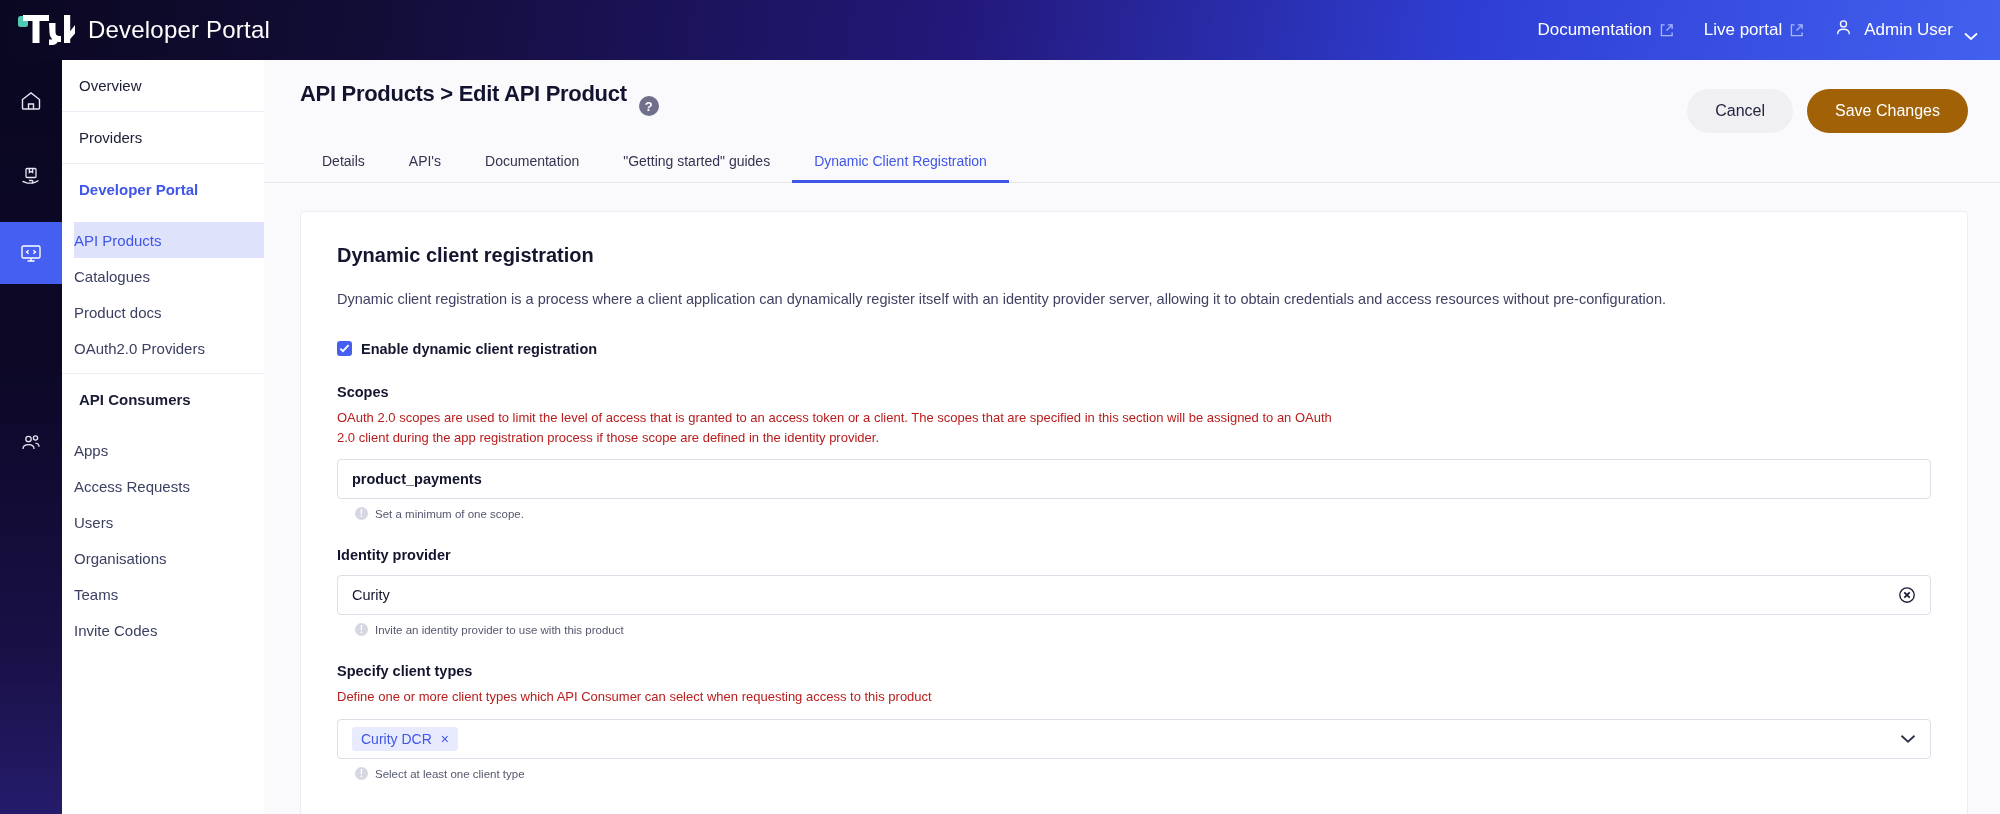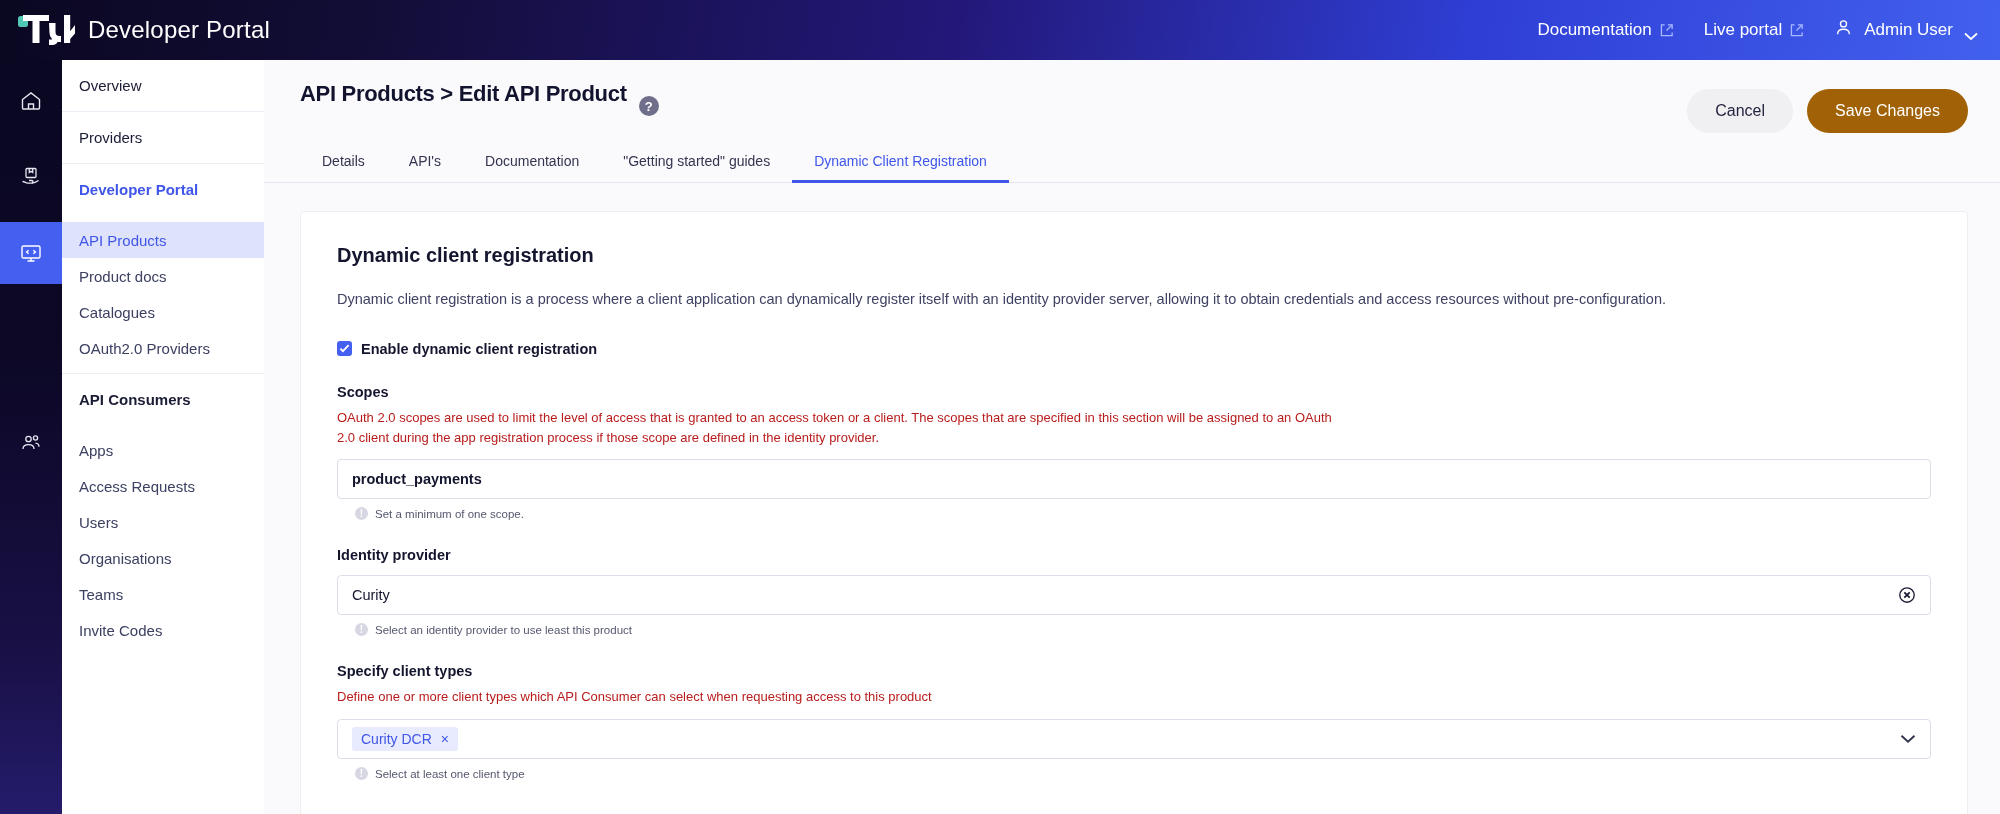--- a/index.html
+++ b/index.html
@@ -63,23 +63,24 @@
     padding: 0 18px 0 17px;
     height: 51px;
     font-size: 15px; color: #1b1c35;
     cursor: pointer;
   }
   .nav-top.section { font-weight: bold; color: #1b1c35; }
   .nav-top.section.accent { color: #3f56e8; }
   .nav-chev { width: 13px; height: 8px; flex: 0 0 auto; }
   .nav-sub {
     display: flex; align-items: center;
-    height: 36px; padding-left: 17px;
+    height: 36px; 
     font-size: 15px; color: #3c4061;
     cursor: pointer;
+    margin-left: 12px;
   }
   .nav-sub.active {
     background: #dfe2fb; color: #3f56e8;
     border-right: 4px solid #4560f0;
   }
   .nav-pad { height: 7px; }
 
   
   .main {
     position: absolute; top: 60px; left: 264px;
@@ -303,24 +304,24 @@
         <svg width="13" height="8" viewBox="0 0 13 8" fill="none" stroke="#3f56e8" stroke-width="1.5">
           <path d="M1 1.3L6.5 6.4 12 1.3"></path>
         </svg>
       </span>
     </div>
     <div class="nav-pad"></div>
     <div class="nav-sub active">
       <span>API Products</span>
     </div>
     <div class="nav-sub">
+      <span>Catalogues</span>
+    </div>
+    <div class="nav-sub">
       <span>Product docs</span>
-    </div>
-    <div class="nav-sub">
-      <span>Catalogues</span>
     </div>
     <div class="nav-sub">
       <span>OAuth2.0 Providers</span>
     </div>
     <div class="nav-pad"></div>
   </div>
 
   <div class="nav-group" style="border-bottom:none">
     <div class="nav-top section">
       <span>API Consumers</span>
@@ -404,21 +405,21 @@
           <span>Curity</span>
           <span class="clear-btn">
             <svg width="18" height="18" viewBox="0 0 20 20" fill="none" stroke="#1b1c35" stroke-width="1.5">
               <circle cx="10" cy="10" r="8"></circle>
               <path d="M7 7l6 6M13 7l-6 6" stroke-width="2"></path>
             </svg>
           </span>
         </div>
         <div class="hint">
           <span class="hint-dot">!</span>
-          <span>Select an identity provider to use least this product</span>
+          <span>Invite an identity provider to use with this product</span>
         </div>
       </div>
 
       <div class="field-block">
         <div class="field-label">Specify client types</div>
         <div class="field-desc">Define one or more client types which API Consumer can select when requesting access to this product</div>
         <div class="input">
           <span class="chip">
             <span>Curity DCR</span>
             <span class="chip-x">×</span>

